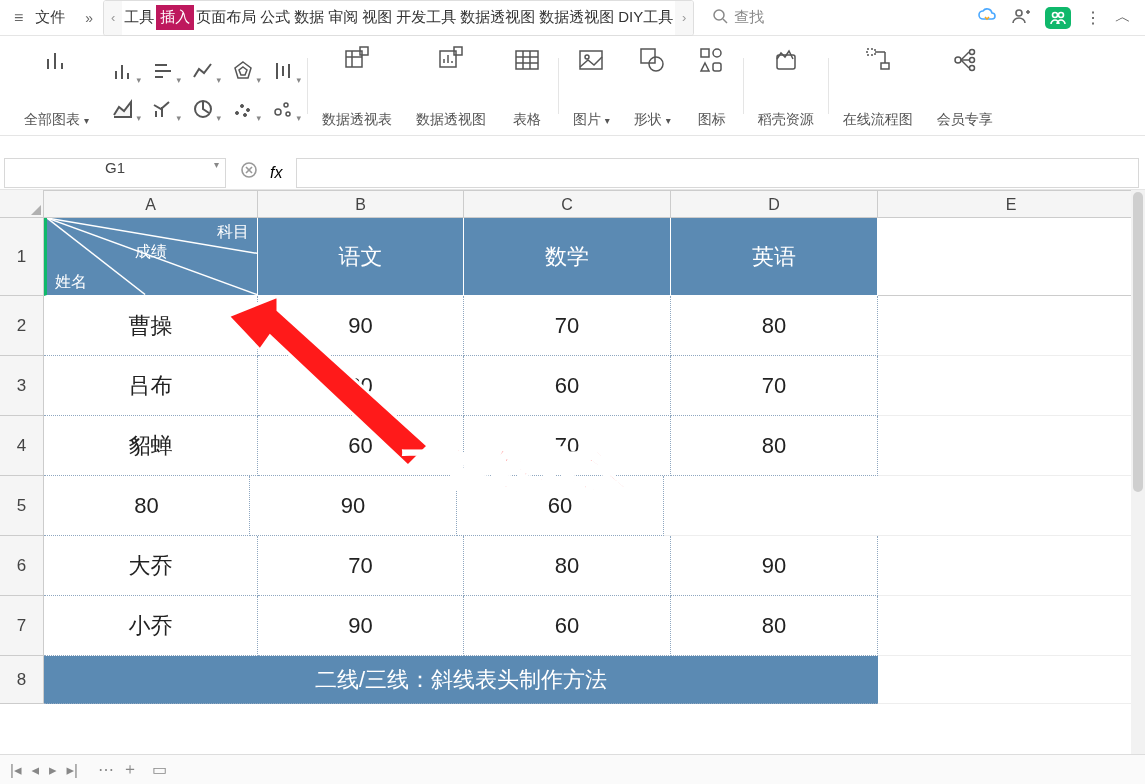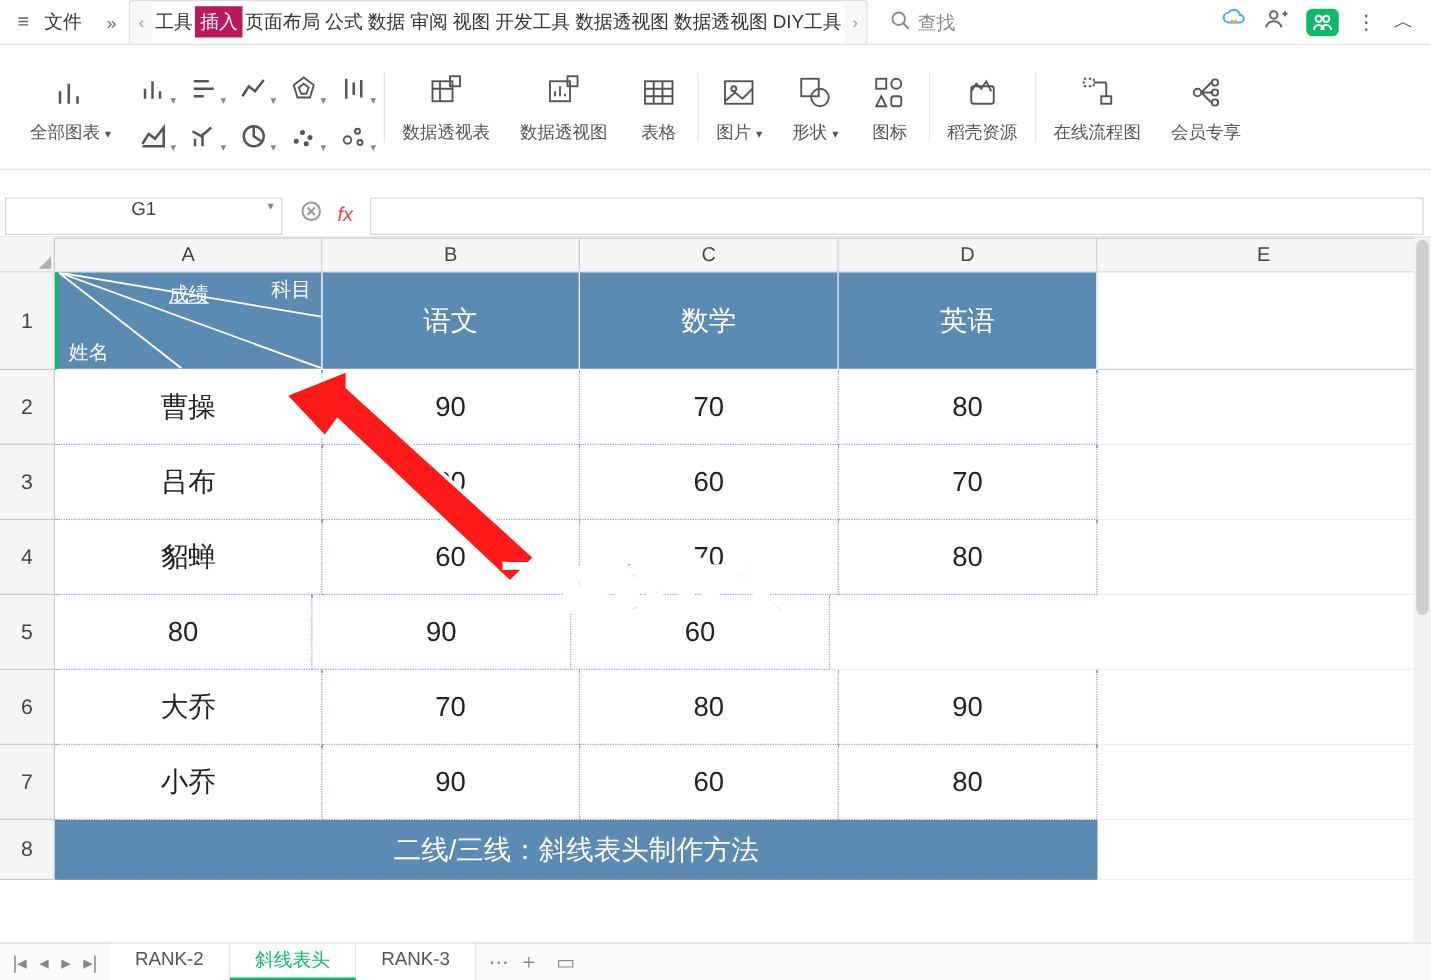--- a/index.html
+++ b/index.html
@@ -18,21 +18,21 @@
 .search-wrap { display:flex; align-items:flex-end; margin-left:18px; color:#888; gap:6px; }
 .search-icon { font-size:15px; color:#888; }
 .tb-right { margin-left:auto; display:flex; align-items:center; gap:14px; padding-right:14px; }
 .tb-right .ic { color:#555; font-size:16px; }
 .avatar-ic { width:26px; height:22px; background:#0fb86b; border-radius:5px; display:flex; align-items:center; justify-content:center; color:#fff; font-size:12px; font-weight:bold; }
 .dots { font-size:18px; }
 .chev-up { font-size:14px; color:#777; }
 
 
 .ribbon { height:100px; background:#fff; border-bottom:1px solid #e5e5e5; display:flex; align-items:center; padding:4px 4px 4px 12px; }
-.rgroup { display:flex; flex-direction:column; align-items:center; padding:2px 12px; height:90px; justify-content:center; }
+.rgroup { display:flex; flex-direction:column; align-items:center; padding:2px 12px; height:90px; justify-content:space-between; }
 .rgroup .gicon { width:34px; height:34px; display:flex; align-items:center; justify-content:center; color:#555; }
 .rgroup .glabel { font-size:14px; color:#555; margin-top:6px; white-space:nowrap; }
 .rsep { width:1px; height:56px; background:#e5e5e5; margin:0 2px; }
 .mini-grid { display:grid; grid-template-columns:repeat(5,auto); gap:6px 8px; padding:0 6px; }
 .mini { width:32px; height:32px; display:flex; align-items:flex-end; justify-content:center; color:#555; font-size:11px; position:relative; }
 .mini .dd { position:absolute; right:-2px; bottom:-2px; font-size:9px; color:#888; }
 .mini svg { width:24px; height:24px; }
 
 
 .fbar { height:34px; display:flex; align-items:center; border-bottom:1px solid #e5e5e5; background:#fff; margin-top:20px; }
@@ -60,21 +60,21 @@
 .row.h1 .rh,.row.h1 .cell { height:78px; }
 .row.body .rh,.row.body .cell { height:60px; }
 .row.footer .rh,.row.footer .cell { height:48px; }
 .row.footer .merged { background:#5b8ab3; color:#fff; width:834px; display:flex; align-items:center; justify-content:center; font-size:22px; border-bottom:1px dotted #8fa7c0; }
 
 
 .diag-cell { position:relative; overflow:hidden; }
 .diag-cell svg { position:absolute; inset:0; }
 .diag-cell .lbl { position:absolute; color:#fff; font-size:16px; }
 .lbl.km { top:4px; right:8px; }
-.lbl.cj { top:8px; left:88px;text-decoration:underline; }
+.lbl.cj { top:24px; left:88px; }
 .lbl.xm { bottom:2px; left:8px; }
 
 
 .arrow-anno { position:absolute; left:228px; top:296px; pointer-events:none; z-index:40; }
 .anno-text { position:absolute; left:400px; top:440px; font-size:44px; font-weight:800; color:#ff1a1a; -webkit-text-stroke:2px #fff; letter-spacing:2px; z-index:41; pointer-events:none; }
 
 
 .sheet-tabs { position:absolute; left:0; right:0; bottom:0; height:30px; border-top:1px solid #ddd; display:flex; align-items:center; background:#fafafa; }
 .nav-btns { display:flex; gap:10px; padding:0 10px; color:#888; font-size:15px; }
 .stabs { display:flex; }
@@ -343,21 +343,21 @@
   <div class="namebox">
     <span>G1</span>
     <span class="dd">▾</span>
   </div>
   <div class="fx-zone">
     <span class="fx-icon"><svg viewBox="0 0 20 20" stroke="#999" fill="none" stroke-width="1.6">
           <circle cx="9" cy="9" r="7"></circle>
           <line x1="6" y1="6" x2="12" y2="12"></line>
           <line x1="12" y1="6" x2="6" y2="12"></line>
         </svg></span>
-    <span style="font-style:italic;color:#ef4444;font-size:16px">fx</span>
+    <span style="font-style:italic;color:#000000;font-size:16px">fx</span>
   </div>
   <div class="fbar-input"></div>
 </div>
 
 <div class="sheetwrap">
   <div class="colhdr">
     <div class="corner"></div>
     <div class="ch a">A</div>
     <div class="ch b">B</div>
     <div class="ch c">C</div>
@@ -453,23 +453,18 @@
     <div class="vthumb"></div>
   </div>
 
 <div class="sheet-tabs">
   <div class="nav-btns">
     <span>|◂</span>
     <span>◂</span>
     <span>▸</span>
     <span>▸|</span>
   </div>
-  <div class="stabs">
-    <div class="stab">RANK-2</div>
-    <div class="stab active">斜线表头</div>
-    <div class="stab">RANK-3</div>
-  </div>
   <div class="add-sheet">
     <span>⋯</span>
     <span>＋</span>
   </div>
   <span class="sheets-opts">▭</span>
 </div>
 
 </body></html>

